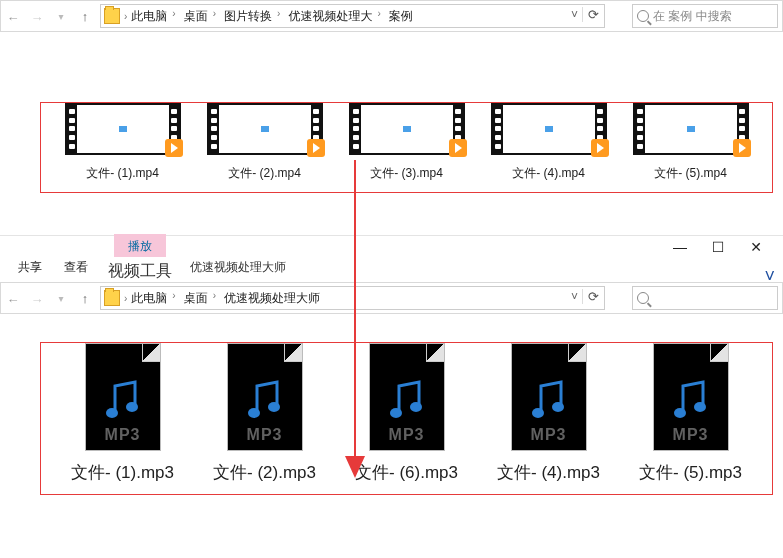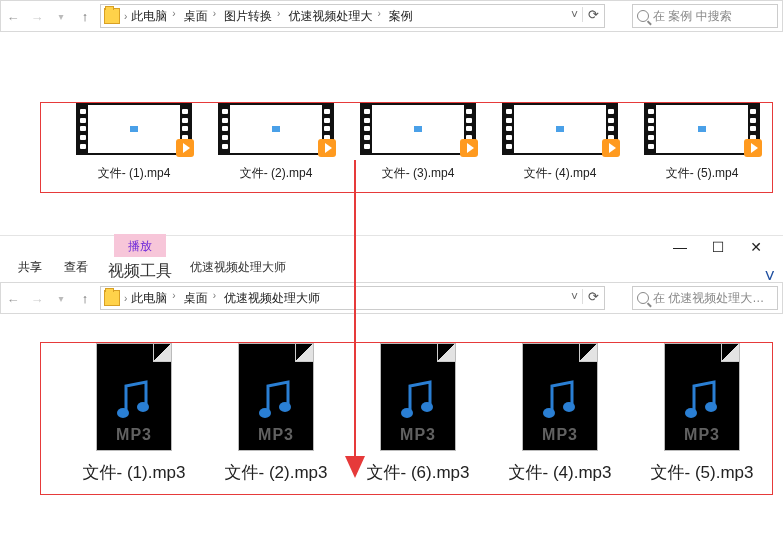--- a/index.html
+++ b/index.html
@@ -10,21 +10,21 @@
     display: flex; align-items: center; height: 32px;
     border: 1px solid #d9d9d9; background: #fff;
   }
   .tabs-row {
     display: flex; align-items: flex-end; gap: 18px; padding: 0 16px;
     height: 46px; background: #fff; position: relative;
   }
   .tabs-row .tab { font-size: 12px; color: #222; padding: 6px 2px; }
   .play-tab {
     background: #f7c6d9; padding: 4px 14px 2px; font-size: 12px;
-    color: #6d28d9; text-align: center;
+    color: #0369a1; text-align: center;
   }
   .play-sub { font-size: 16px; color: #333; padding-top: 2px; }
   .pill-col { display: flex; flex-direction: column; align-items: center; gap: 2px; }
   .title-center { font-size: 12px; color: #333; padding-bottom: 6px; }
 
   .winctrl { position: absolute; right: 0; top: 4px; display: flex; gap: 24px; padding-right: 20px; }
   .winicon { width: 14px; height: 14px; display: flex; align-items: center; justify-content: center; font-size: 14px; color: #222; cursor: pointer; }
   .menu-icon { position: absolute; right: 8px; top: 30px; font-size: 18px; color: #2050a0; cursor: pointer; }
 
   .nav-btn {
@@ -47,21 +47,21 @@
   .bc-drop { position: absolute; right: 26px; top: 3px; color: #666; font-size: 12px; cursor: pointer; }
   .bc-refresh { position: absolute; right: 4px; top: 2px; width: 18px; text-align: center; color: #555; font-size: 13px; border-left: 1px solid #ddd; padding-left: 4px; cursor: pointer; }
   .search-box {
     width: 146px; height: 24px; margin-right: 4px; border: 1px solid #ccc;
     display: flex; align-items: center; padding: 0 4px; gap: 4px; font-size: 12px; color: #888; margin-left: 24px;
   }
   .mag { width: 12px; height: 12px; border: 1.5px solid #888; border-radius: 50%; position: relative; }
   .mag::after { content:""; position:absolute; width:5px; height:1.5px; background:#888; bottom:-2px; right:-4px; transform:rotate(45deg); }
 
   .content { background: #fff; padding: 28px 0 12px; position: relative; }
-  .redframe { border: 1px solid #e63a3a; margin: 0 10px 0 40px; display: flex; padding: 0 4px 10px; gap: 10px; justify-content: flex-end; }
+  .redframe { border: 1px solid #e63a3a; margin: 0 10px 0 40px; display: flex; padding: 0 4px 10px; gap: 10px; justify-content: center; }
   .thumb-col { display: flex; flex-direction: column; align-items: center; width: 132px; }
   .filmwrap { position: relative; width: 116px; }
   .film { border: 2px solid #111; background: #111; padding: 0; }
   .film-inner { display: flex; }
   .sprockets { width: 10px; background: #111; display: flex; flex-direction: column; justify-content: space-around; padding: 2px 0; }
   .sprockets span { width: 6px; height: 5px; background: #fff; margin: 0 auto; border-radius: 1px; }
   .frame { flex: 1; height: 48px; background: #fff; display: flex; align-items: center; justify-content: center; }
   .dotblue { width: 8px; height: 6px; background: #4aa0e8; }
   .playbadge {
     position: absolute; bottom: -2px; right: -2px; width: 18px; height: 18px;
@@ -303,21 +303,20 @@
           <span class="bc-chev">›</span>
         </span>
       <span class="bc-item">
           <span>优速视频处理大师</span>
         </span>
       <span class="bc-drop">˅</span>
       <span class="bc-refresh">⟳</span>
     </div>
     <div class="search-box">
       <span class="mag"></span>
-      <span>在 优速视频处理大…</span>
     </div>
   </div>
 
   <div class="content">
     <div class="redframe">
       <div class="mp3-col">
         <div class="mp3icon">
             <div class="fold"></div>
             <svg class="note-svg" viewBox="0 0 40 46">
               <path d="M12 34 L12 8 L32 4 L32 28" fill="none" stroke="#2a7fd4" stroke-width="3"></path>

